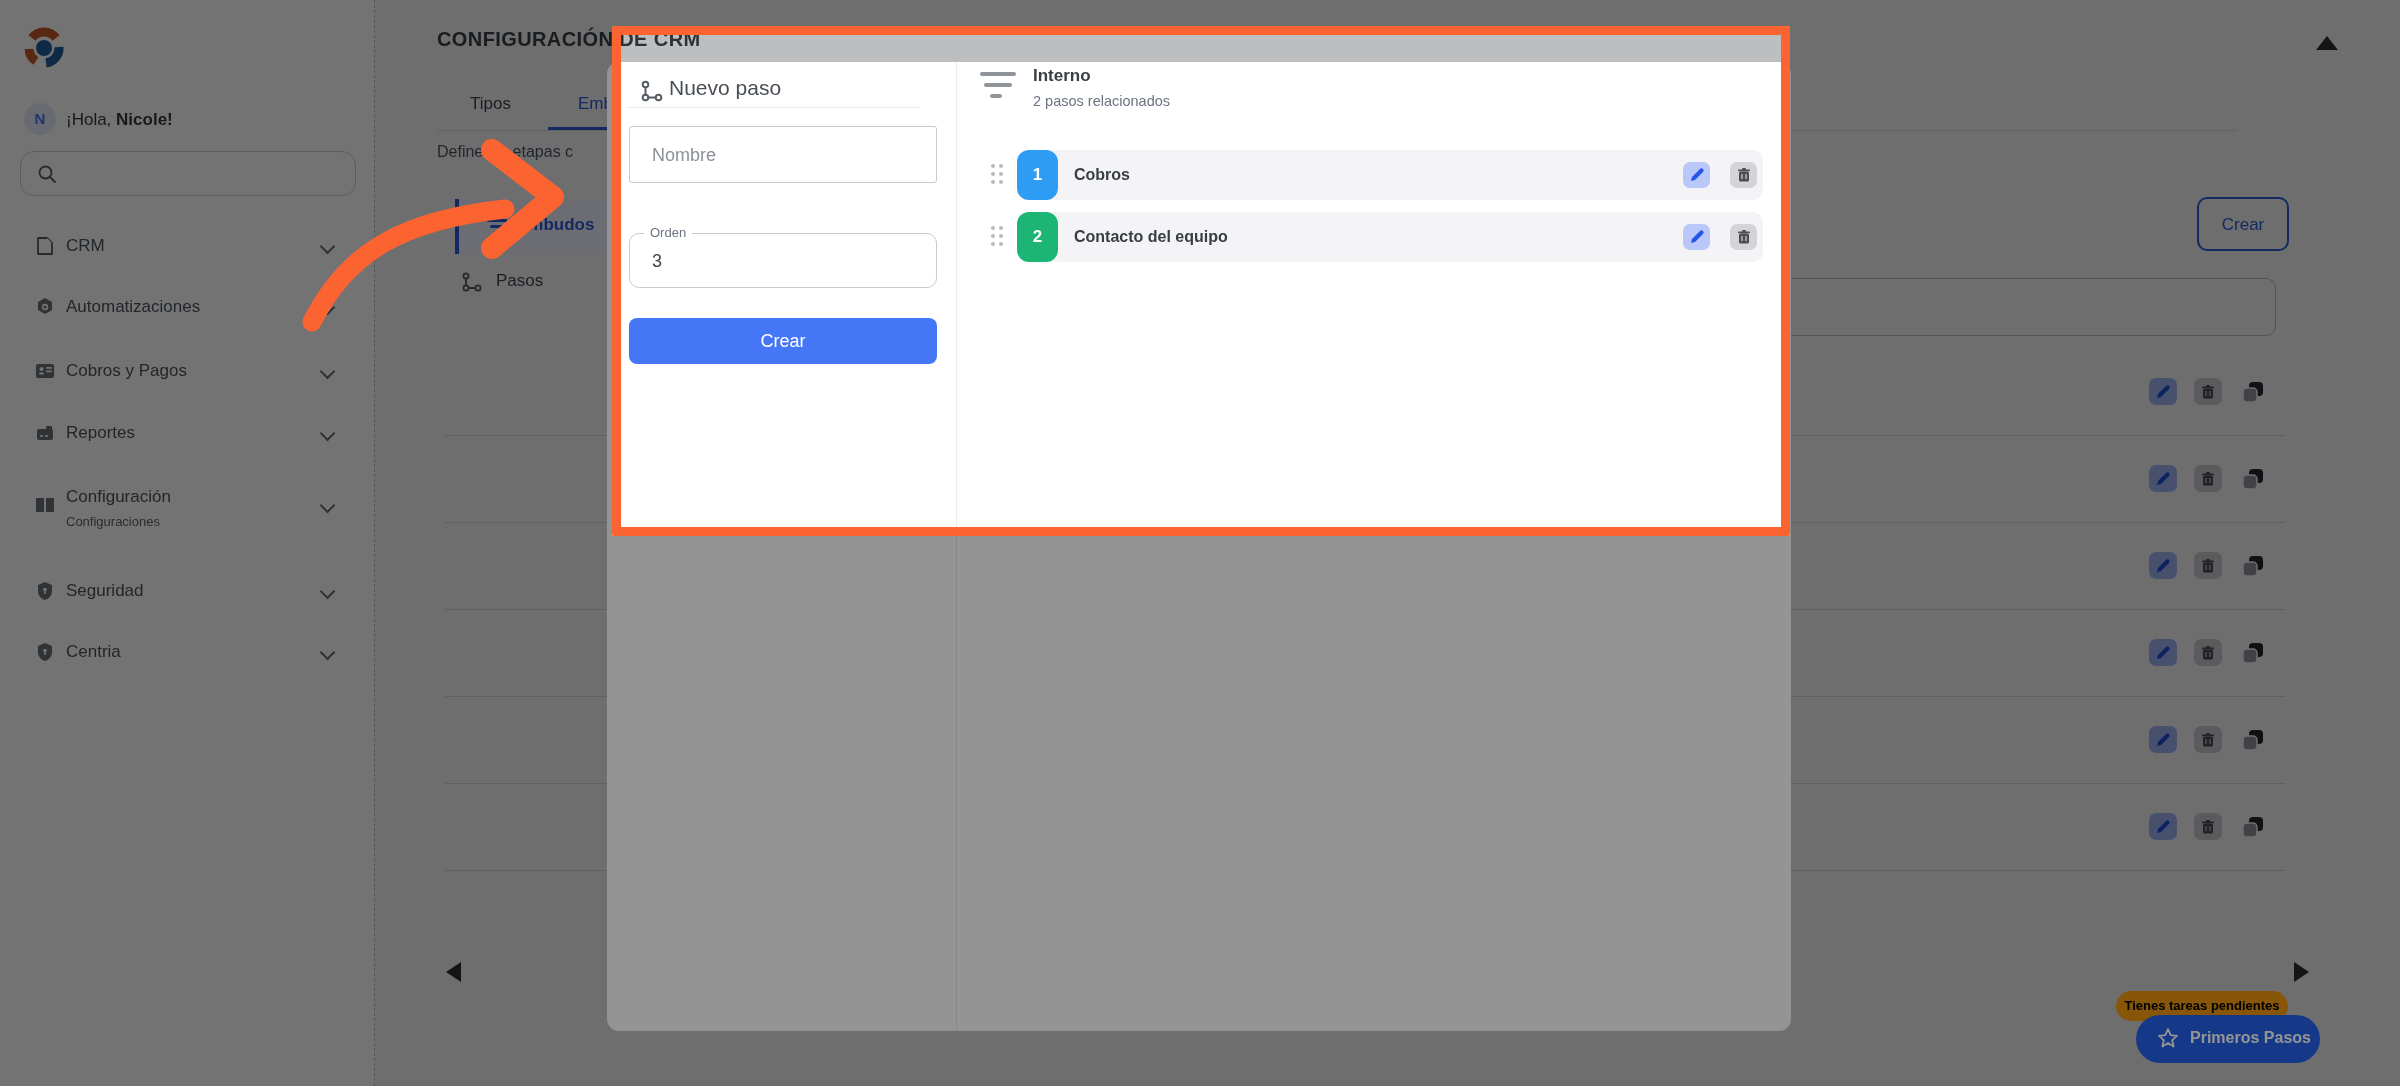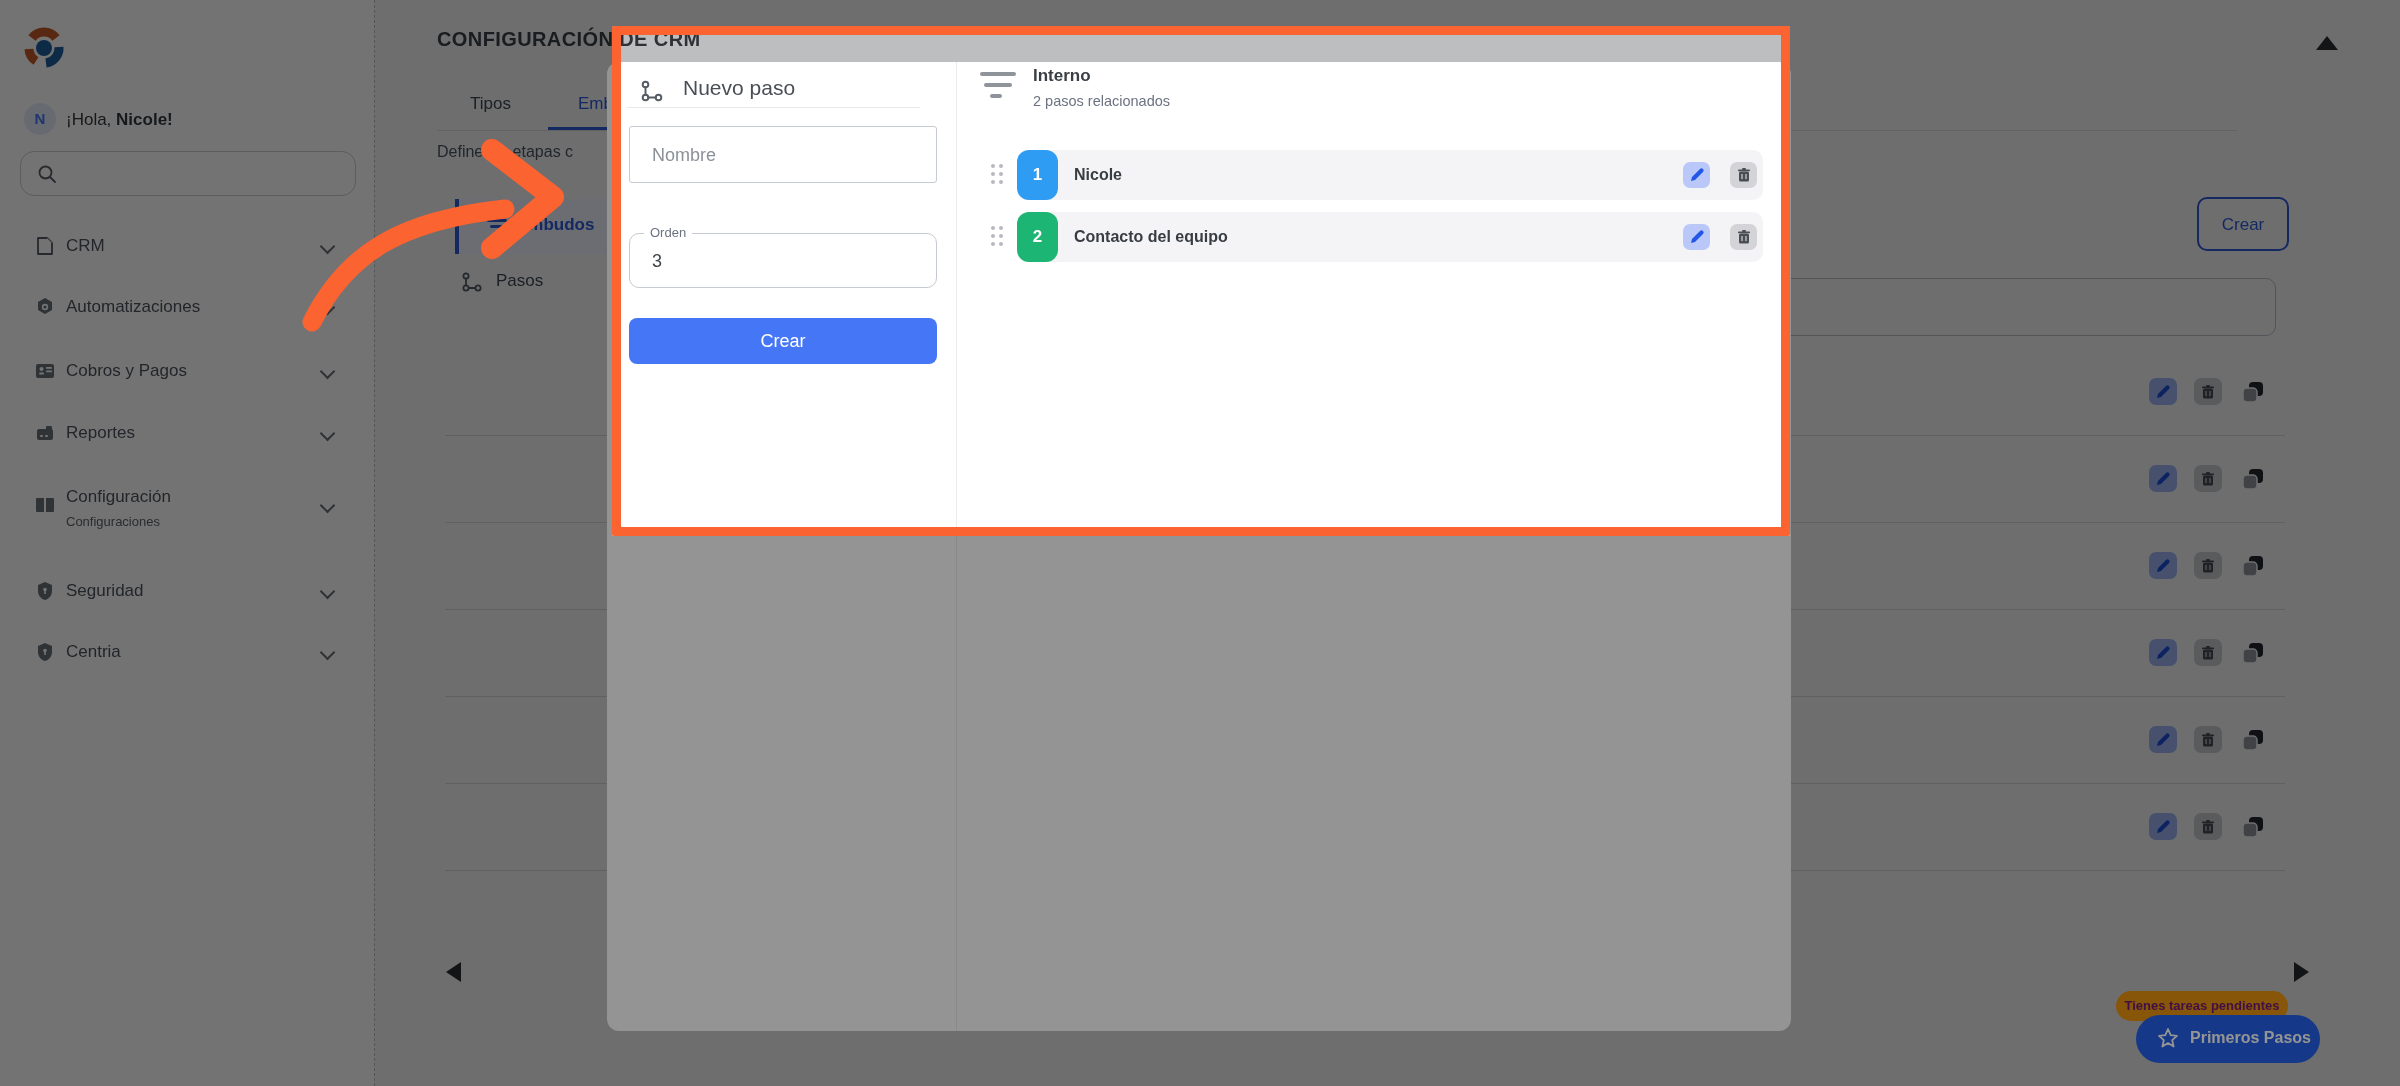--- a/index.html
+++ b/index.html
@@ -42,28 +42,28 @@
   .mini-edit{background:#9db4f2;}
   .mini-trash{background:#c7c9cd;}
   .mini-copy{background:transparent;}
   .mini-btn svg{position:absolute;left:50%;top:50%;transform:translate(-50%,-50%);}
   .tri{width:0;height:0;}
   
   #footer{left:0;top:1008px;width:2400px;height:78px;background:#ffffff;border-top:1px solid #e6e8ea;}
   .foot-link{position:absolute;top:19px;font-size:17px;font-weight:600;color:#2f3338;}
   
   .tooltip-pill{left:2116px;top:991px;width:172px;height:30px;background:#e9940e;border-radius:15px;
-        color:#701a75;font-size:13px;font-weight:bold;text-align:center;line-height:30px;}
+        color:#000000;font-size:13px;font-weight:bold;text-align:center;line-height:30px;}
   .primary-pill{left:2136px;top:1015px;width:184px;height:48px;background:#2563eb;border-radius:24px;}
   .primary-pill .plab{position:absolute;left:54px;top:14px;color:#fff;font-size:16px;font-weight:bold;}
   
   #backdrop{left:0;top:0;width:2400px;height:1086px;background:rgba(0,0,0,0.22);z-index:50;}
   #modal{left:607px;top:62px;width:1184px;height:969px;background:#fff;border-radius:12px;z-index:55;}
   .modal-divider{position:absolute;left:349px;top:0;width:1px;height:100%;background:#ececee;}
-  .mheader{position:absolute;left:76px;top:14px;font-size:21px;color:#4a4f55;}
+  .mheader{position:absolute;left:62px;top:14px;font-size:21px;color:#4a4f55;}
   .mline{position:absolute;left:20px;top:45px;width:293px;height:1px;background:#e9e9eb;}
   .minput{position:absolute;left:22px;top:64px;width:308px;height:57px;border:1.5px solid #c6cad1;border-radius:3px;box-sizing:border-box;}
   .minput input{position:absolute;left:20px;top:2px;width:260px;height:50px;border:none;outline:none;background:transparent;
         font-size:18px;color:#3f454c;font-family:inherit;}
   .minput input::placeholder{color:#8b9099;}
   .mgroup{position:absolute;left:22px;top:171px;width:308px;height:55px;border:1.5px solid #c6cad1;border-radius:10px;box-sizing:border-box;}
   .mgroup .glabel{position:absolute;left:14px;top:-9px;background:#fff;padding:0 6px;font-size:13px;color:#6b7280;}
   .mgroup input{position:absolute;left:20px;top:2px;width:260px;height:48px;border:none;outline:none;background:transparent;
         font-size:18px;color:#3f454c;font-family:inherit;}
   .mcrear{position:absolute;left:22px;top:256px;width:308px;height:46px;background:#4576f6;border:none;border-radius:8px;
@@ -423,21 +423,21 @@
     <div class="step-row" style="top:88px">
       <div class="drag">
         <i style="left:0;top:0"></i>
           <i style="left:8px;top:0"></i>
           <i style="left:0;top:8px"></i>
           <i style="left:8px;top:8px"></i>
           <i style="left:0;top:16px"></i>
           <i style="left:8px;top:16px"></i>
       </div>
       <div class="badge badge-blue">1</div>
-      <div class="step-label">Nicole</div>
+      <div class="step-label">Cobros</div>
       <div class="sbtn sbtn-edit">
           <svg width="16" height="16" viewBox="0 0 16 16">
             <path d="M2 14 l1-4 8-8 a2 2 0 0 1 3 3 l-8 8 z" fill="#2457e6"></path>
           </svg>
         </div>
       <div class="sbtn sbtn-trash">
           <svg width="14" height="15" viewBox="0 0 14 15">
             <rect x="2" y="4" width="10" height="10" rx="1.5" fill="#4a4e55"></rect>
             <rect x="1" y="2" width="12" height="1.8" rx=".9" fill="#4a4e55"></rect>
             <rect x="5" y="0.5" width="4" height="2" rx="1" fill="#4a4e55"></rect>

